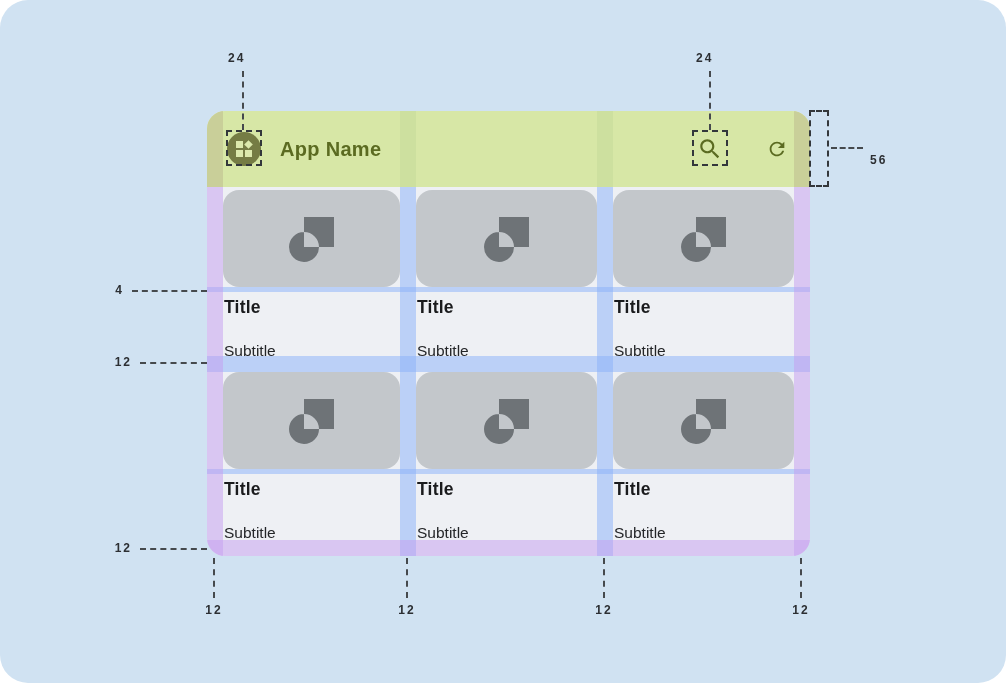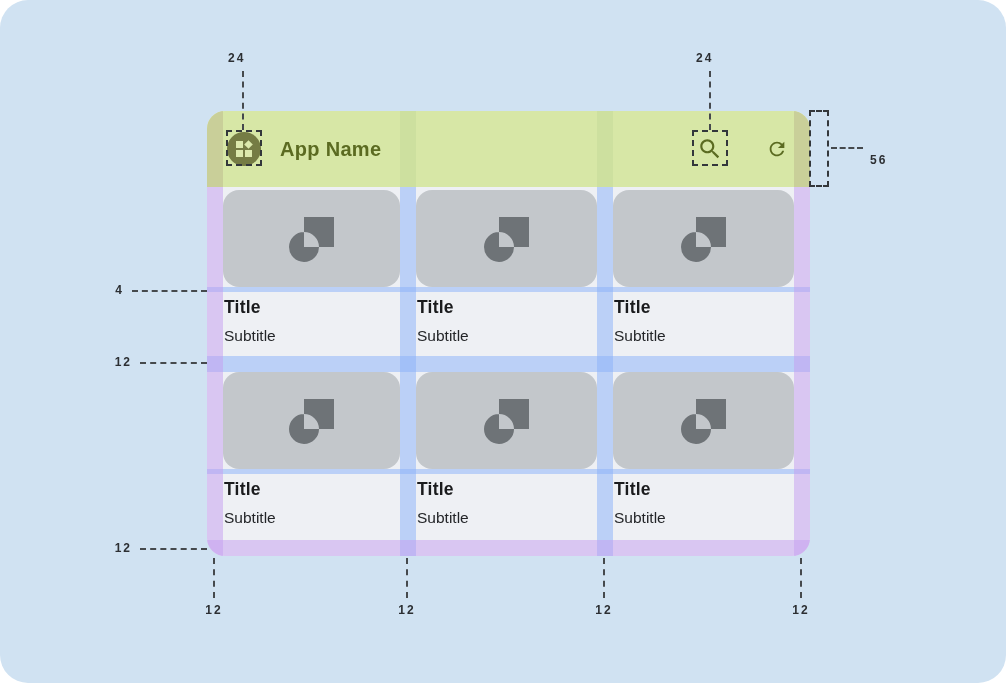--- a/index.html
+++ b/index.html
@@ -13,21 +13,21 @@
     position:absolute; left:207px; top:111px; width:603px; height:445px;
     border-radius:18px; overflow:hidden; background:#eef0f4;
   }
   .cell { position:absolute; }
   .cell-img {
     height:97px; border-radius:16px; background:#c3c7cb;
     display:flex; align-items:center; justify-content:center;
   }
   .cell-text { margin-top:5px; padding:2px 3px 0 1px; }
   .cell-title { font-size:17.5px; font-weight:700; color:#1a1b1d; line-height:26px; letter-spacing:.2px; }
-  .cell-sub   { font-size:15.5px; font-weight:400; color:#232528; line-height:22px; margin-top:5px; }
+  .cell-sub   { font-size:15.5px; font-weight:400; color:#232528; line-height:22px; margin-top:20px; }
   
   .ov { position:absolute; pointer-events:none; }
   .ov-purple { background:rgba(197,160,240,.52); }
   .ov-blue   { background:rgba(140,178,250,.52); }
   
   .hdr { position:absolute; left:0; top:0; width:722px; height:76px; background:#d7e7a6; }
   .hdr-seg { position:absolute; top:0; width:16px; height:76px; }
   .hdr-seg.m { background:#c9cf99; }
   .hdr-seg.g { background:#cde09f; }
   .app-icon-btn {

